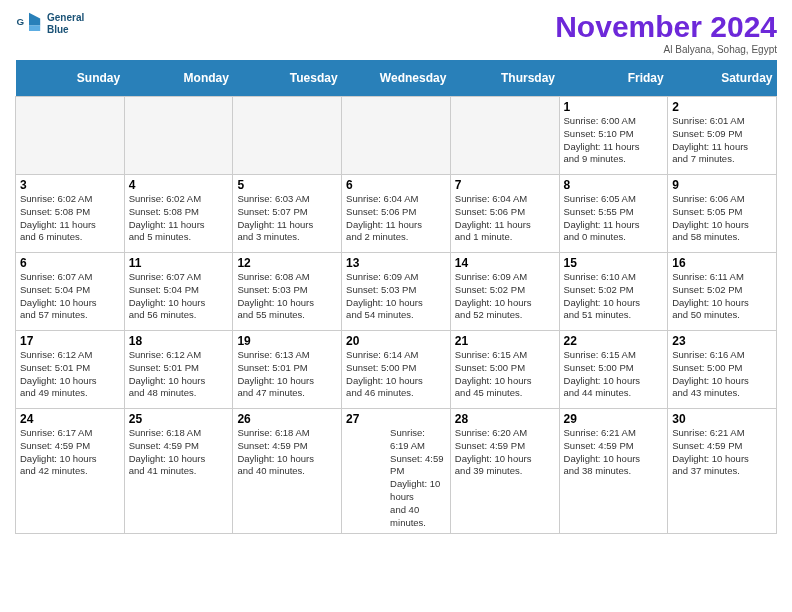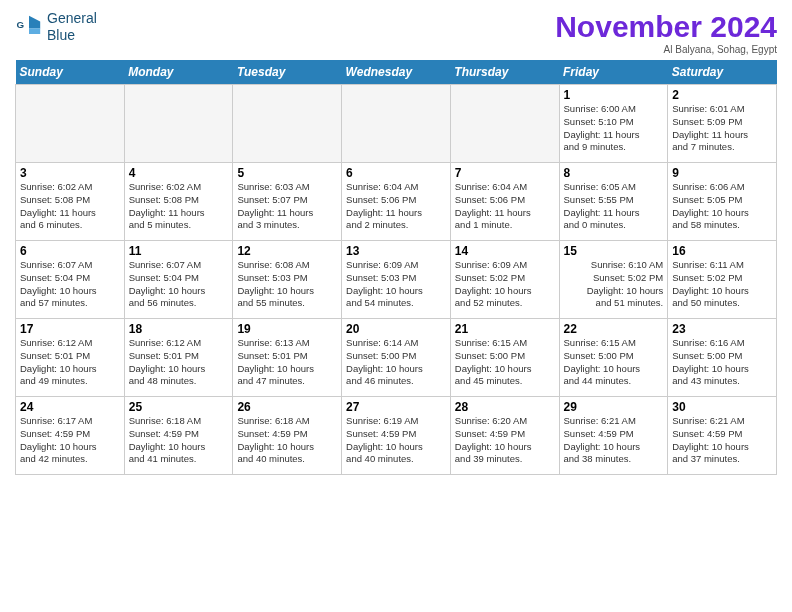--- a/index.html
+++ b/index.html
@@ -19,22 +19,22 @@
       justify-content: space-between;
       align-items: flex-start;
       margin-bottom: 5px;
     }
     .logo {
       display: flex;
       align-items: center;
       gap: 4px;
     }
     .logo-text {
-      font-size: 14px;
-      font-weight: normal;
+      font-size: 10px;
+      font-weight: bold;
       color: #1a5276;
       line-height: 1.2;
     }
     .logo-icon {
       width: 28px;
       height: 28px;
     }
     .title-block {
       text-align: right;
     }
@@ -49,24 +49,23 @@
     }
     table {
       width: 100%;
       border-collapse: collapse;
       table-layout: fixed;
     }
     th {
       background-color: #2980b9;
       color: #fff;
       font-size: 12px;
-      padding: 5px 4px;
-      text-align: left;
+      padding: 11px 4px;
+      text-align: right;
       font-weight: bold;
-      font-style: italic;
     }
     td {
       border: 1px solid #ccc;
       vertical-align: top;
       padding: 3px 4px;
       font-size: 9.5px;
       height: 78px;
       background: #fff;
     }
     td.empty {
@@ -224,21 +223,21 @@
           </td>
           <td>
             <span class="day-num">14</span>
             <div class="day-info" style="white-space: pre-line;">Sunrise: 6:09 AM
 Sunset: 5:02 PM
 Daylight: 10 hours
 and 52 minutes.</div>
           </td>
           <td>
             <span class="day-num">15</span>
-            <div class="day-info" style="white-space: pre-line; text-align: right;">Sunrise: 6:10 AM
+            <div class="day-info" style="white-space: pre-line;">Sunrise: 6:10 AM
 Sunset: 5:02 PM
 Daylight: 10 hours
 and 51 minutes.</div>
           </td>
           <td>
             <span class="day-num">16</span>
             <div class="day-info" style="white-space: pre-line;">Sunrise: 6:11 AM
 Sunset: 5:02 PM
 Daylight: 10 hours
 and 50 minutes.</div>
@@ -312,21 +311,21 @@
           </td>
           <td>
             <span class="day-num">26</span>
             <div class="day-info" style="white-space: pre-line;">Sunrise: 6:18 AM
 Sunset: 4:59 PM
 Daylight: 10 hours
 and 40 minutes.</div>
           </td>
           <td>
             <span class="day-num">27</span>
-            <div class="day-info" style="white-space: pre-line;">Sunrise: 6:19 AM
+            <div class="day-info" style="white-space: pre-line; margin-left: 44px;">Sunrise: 6:19 AM
 Sunset: 4:59 PM
 Daylight: 10 hours
 and 40 minutes.</div>
           </td>
           <td>
             <span class="day-num">28</span>
             <div class="day-info" style="white-space: pre-line;">Sunrise: 6:20 AM
 Sunset: 4:59 PM
 Daylight: 10 hours
 and 39 minutes.</div>

